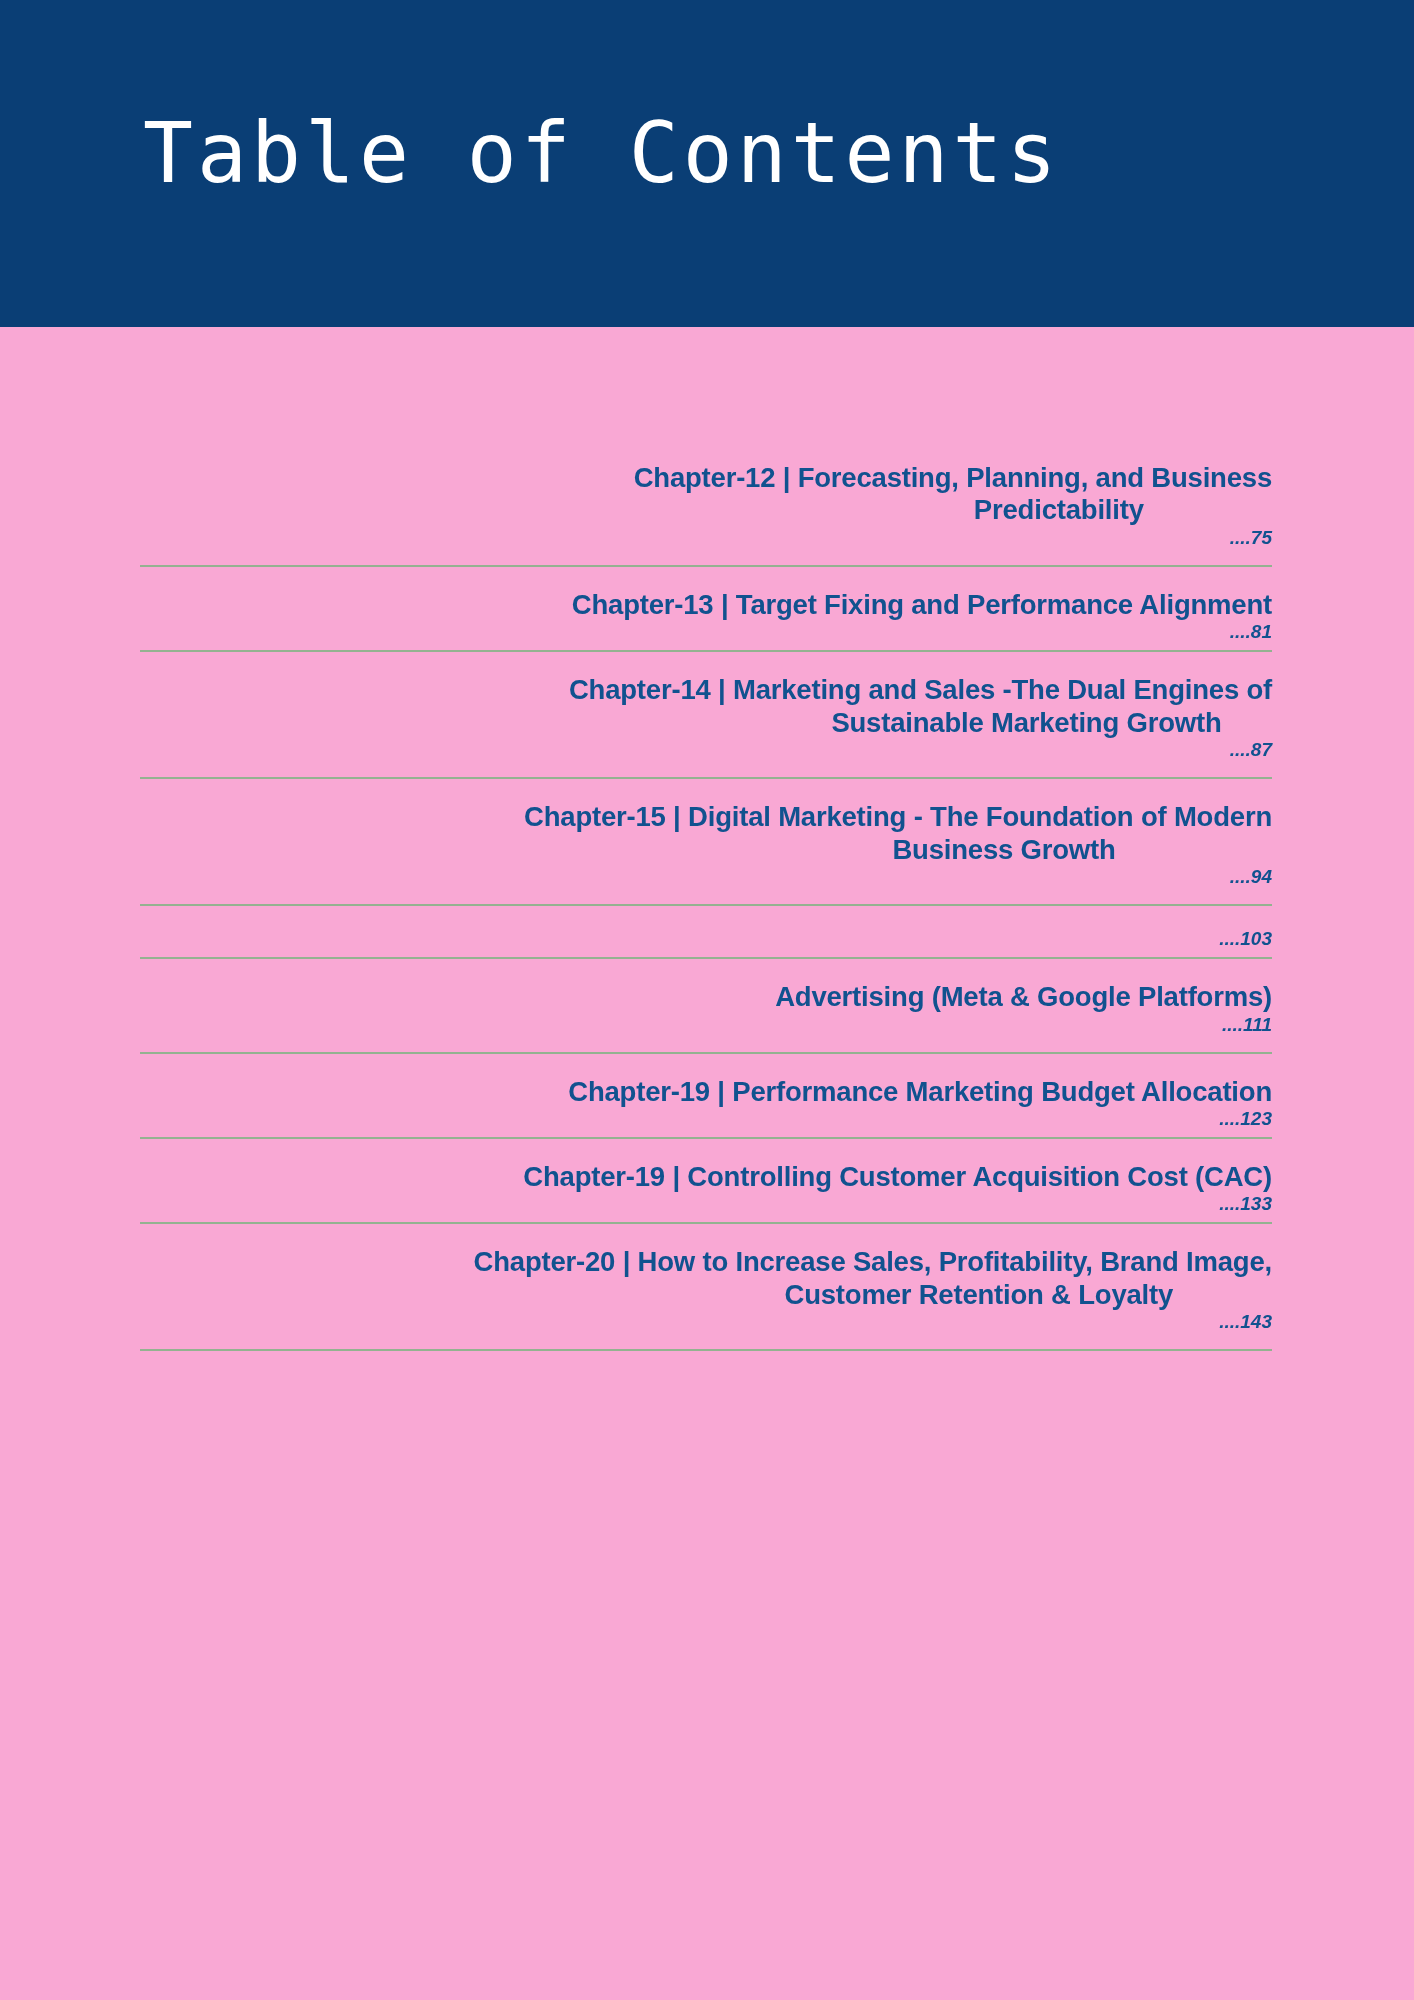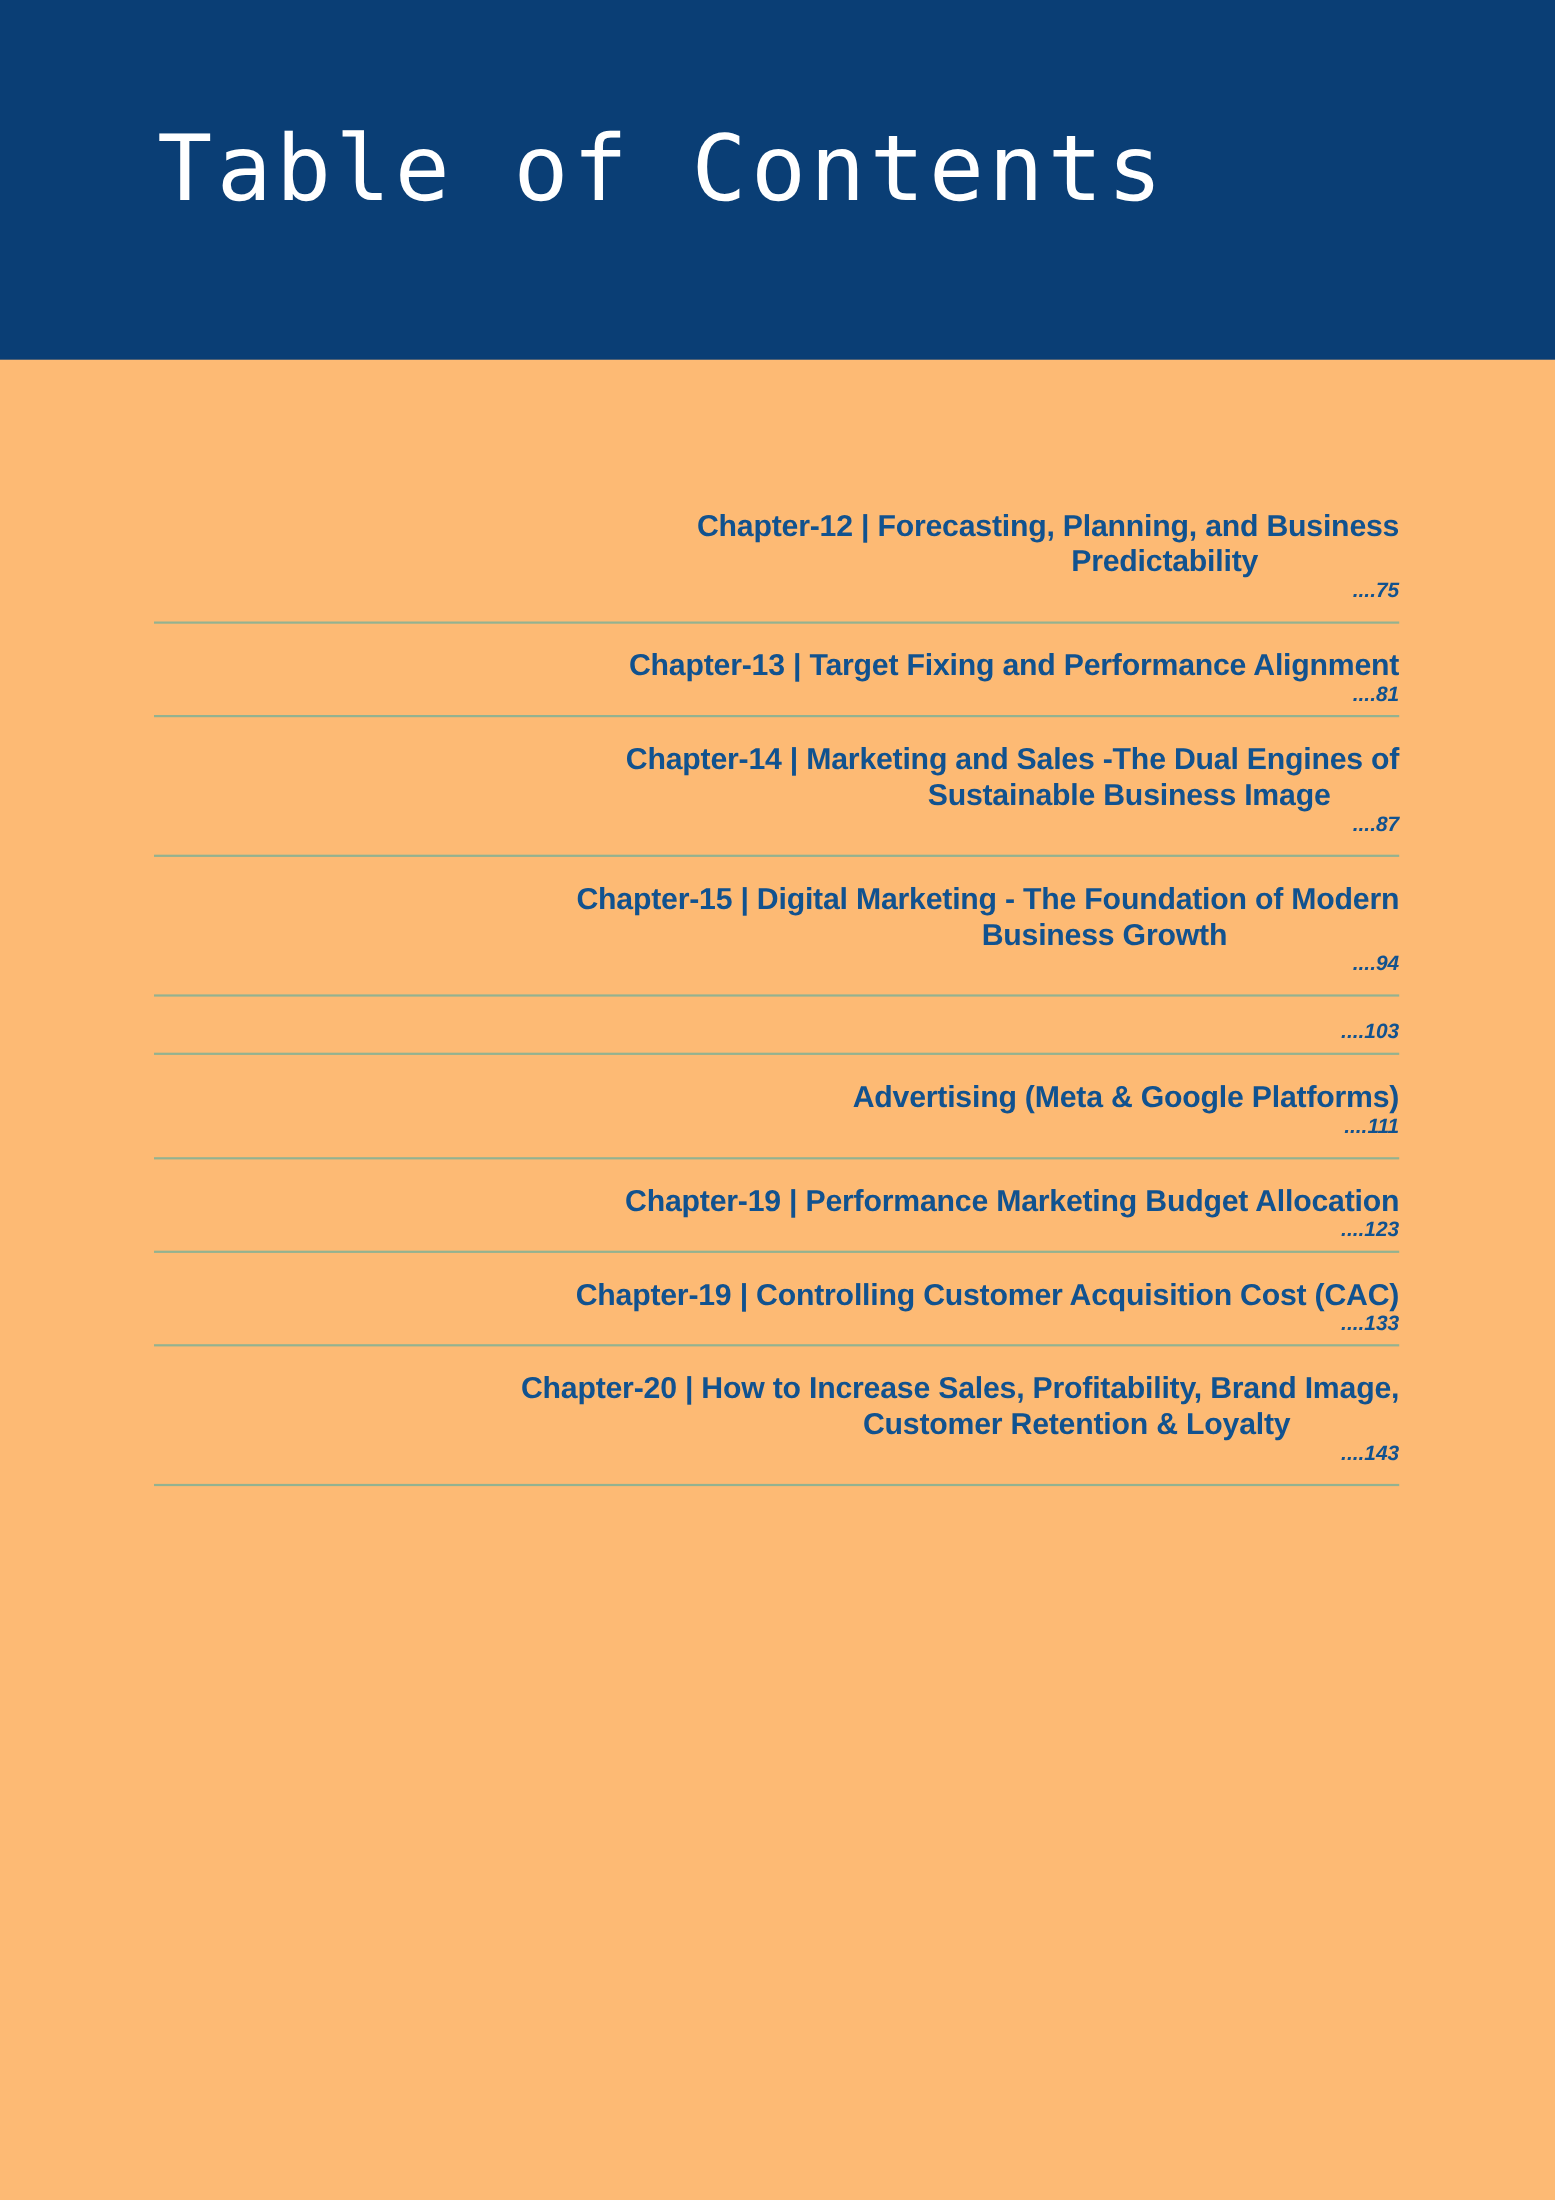--- a/index.html
+++ b/index.html
@@ -10,21 +10,21 @@
     width: 1414px;
     height: 2000px;
     background: #fbf6ef;
     font-family: "Liberation Sans", sans-serif;
     overflow: hidden;
   }
   .page {
     position: relative;
     width: 1414px;
     height: 2000px;
-    background: #fdba74;
+    background: #f9a8d4;
   }
   .header-band {
     position: absolute;
     top: 0;
     left: 0;
     width: 1414px;
     height: 327px;
     background: #0a3e75;
   }
   .header-title {
@@ -106,21 +106,21 @@
     <div class="toc-entry one-line">
       <div class="entry-text">
         <span>Chapter-13 | Target Fixing and Performance Alignment</span>
       </div>
       <div class="entry-page">....81</div>
     </div>
 
     <div class="toc-entry two-line">
       <div class="entry-text">
         <span>Chapter-14 | Marketing and Sales -The Dual Engines of</span>
-        <span class="cont">Sustainable Business Image</span>
+        <span class="cont">Sustainable Marketing Growth</span>
       </div>
       <div class="entry-page">....87</div>
     </div>
 
     <div class="toc-entry two-line">
       <div class="entry-text">
         <span>Chapter-15 | Digital Marketing - The Foundation of Modern</span>
         <span class="cont">Business Growth</span>
       </div>
       <div class="entry-page">....94</div>

